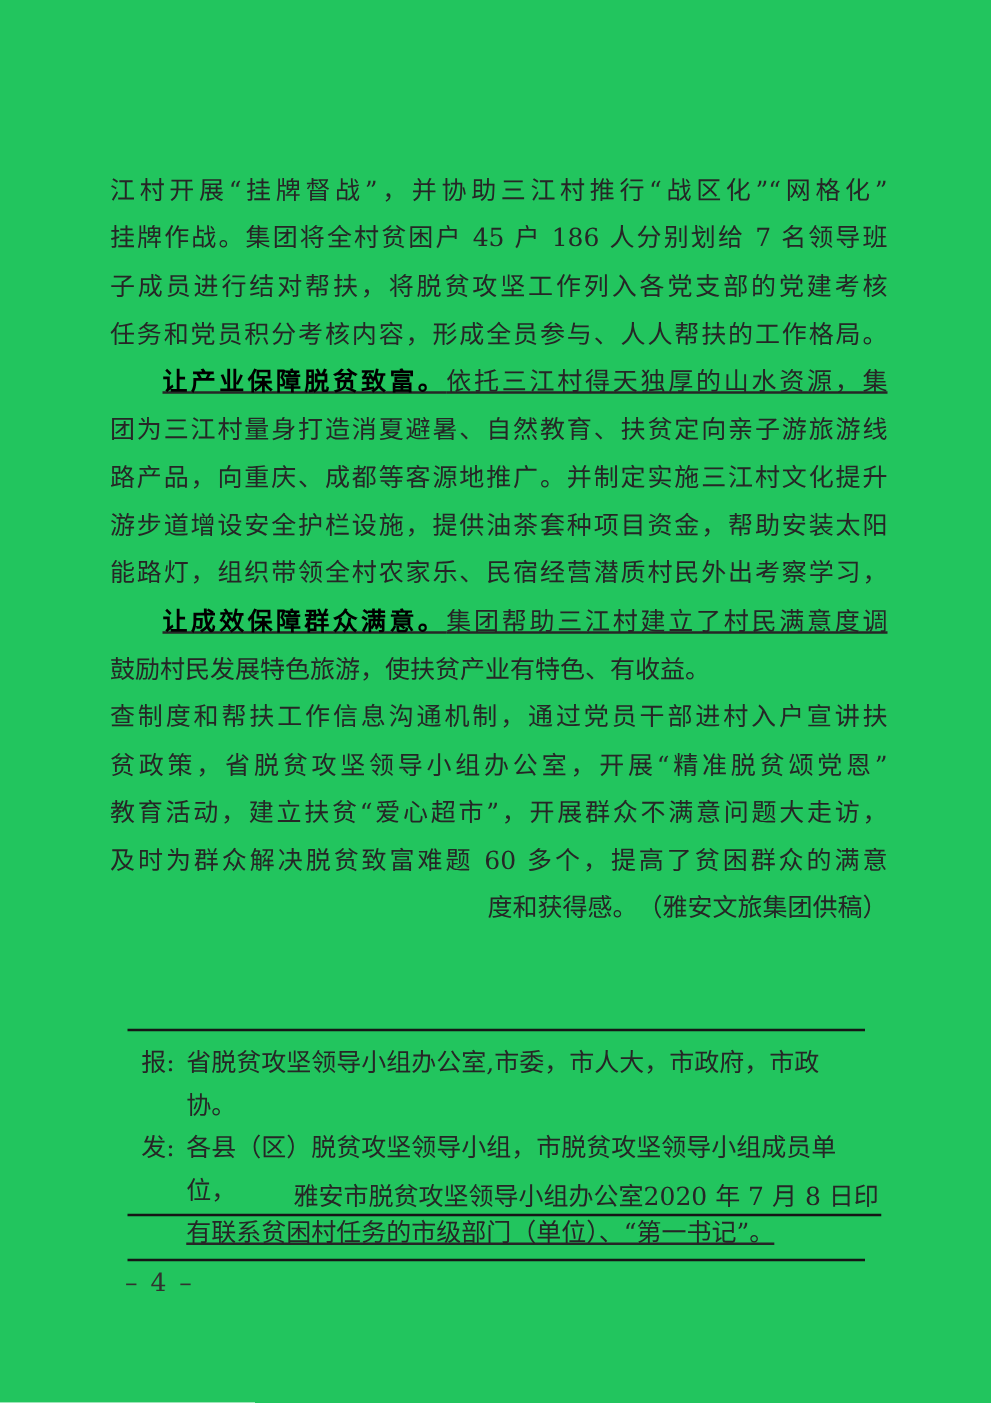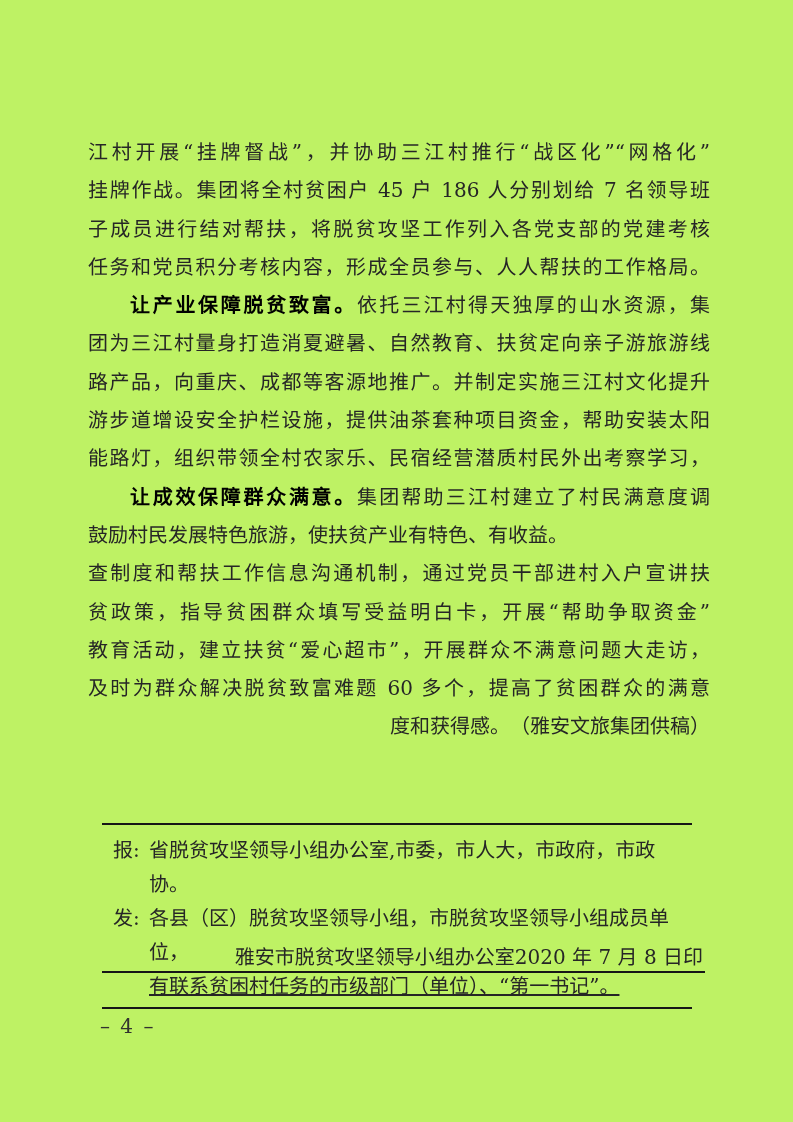--- a/index.html
+++ b/index.html
@@ -4,21 +4,21 @@
 <style>
   html, body {
     margin: 0;
     padding: 0;
     background: #ffffff;
   }
   .page {
     position: relative;
     width: 793px;
     height: 1122px;
-    background: #bef264;
+    background: #22c55e;
     font-family: "DejaVu Serif", "Liberation Serif", serif;
     color: #262626;
     overflow: hidden;
   }
 
   
   .doc-body {
     position: absolute;
     left: 88px;
     top: 133px;
@@ -26,21 +26,21 @@
     font-size: 20px;
     line-height: 38.3px;
   }
   .bline {
     text-align: justify;
     text-align-last: justify;
     text-justify: inter-character;
     height: 38.3px;
     overflow: visible;
   }
-  .bline.indent { text-indent: 42px; }
+  .bline.indent { text-indent: 42px; text-decoration: underline; }
   .bline.short  { text-align: left; text-align-last: left; }
   .bline.split  {
     display: flex;
     justify-content: flex-end;
     text-align: left;
     text-align-last: left;
   }
   .lead {
     font-weight: 700;
     color: #000000;
@@ -103,21 +103,21 @@
       <div class="bline"><span>子成员进行结对帮扶，将脱贫攻坚工作列入各党支部的党建考核</span></div>
       <div class="bline"><span>任务和党员积分考核内容，形成全员参与、人人帮扶的工作格局。</span></div>
       <div class="bline indent"><span class="lead">让产业保障脱贫致富。</span><span>依托三江村得天独厚的山水资源，集</span></div>
       <div class="bline"><span>团为三江村量身打造消夏避暑、自然教育、扶贫定向亲子游旅游线</span></div>
       <div class="bline"><span>路产品，向重庆、成都等客源地推广。并制定实施三江村文化提升</span></div>
       <div class="bline"><span>游步道增设安全护栏设施，提供油茶套种项目资金，帮助安装太阳</span></div>
       <div class="bline"><span>能路灯，组织带领全村农家乐、民宿经营潜质村民外出考察学习，</span></div>
       <div class="bline indent"><span class="lead">让成效保障群众满意。</span><span>集团帮助三江村建立了村民满意度调</span></div>
       <div class="bline short"><span>鼓励村民发展特色旅游，使扶贫产业有特色、有收益。</span></div>
       <div class="bline"><span>查制度和帮扶工作信息沟通机制，通过党员干部进村入户宣讲扶</span></div>
-      <div class="bline"><span>贫政策，指导贫困群众填写受益明白卡，开展“帮助争取资金”</span></div>
+      <div class="bline"><span>贫政策，省脱贫攻坚领导小组办公室，开展“精准脱贫颂党恩”</span></div>
       <div class="bline"><span>教育活动，建立扶贫“爱心超市”，开展群众不满意问题大走访，</span></div>
       <div class="bline"><span>及时为群众解决脱贫致富难题 60 多个，提高了贫困群众的满意</span></div>
       <div class="bline split">
         <span>度和获得感。</span>
         <span class="credit">（雅安文旅集团供稿）</span>
       </div>
     </div>
 
   <div class="colophon">
     <div class="c-row">

